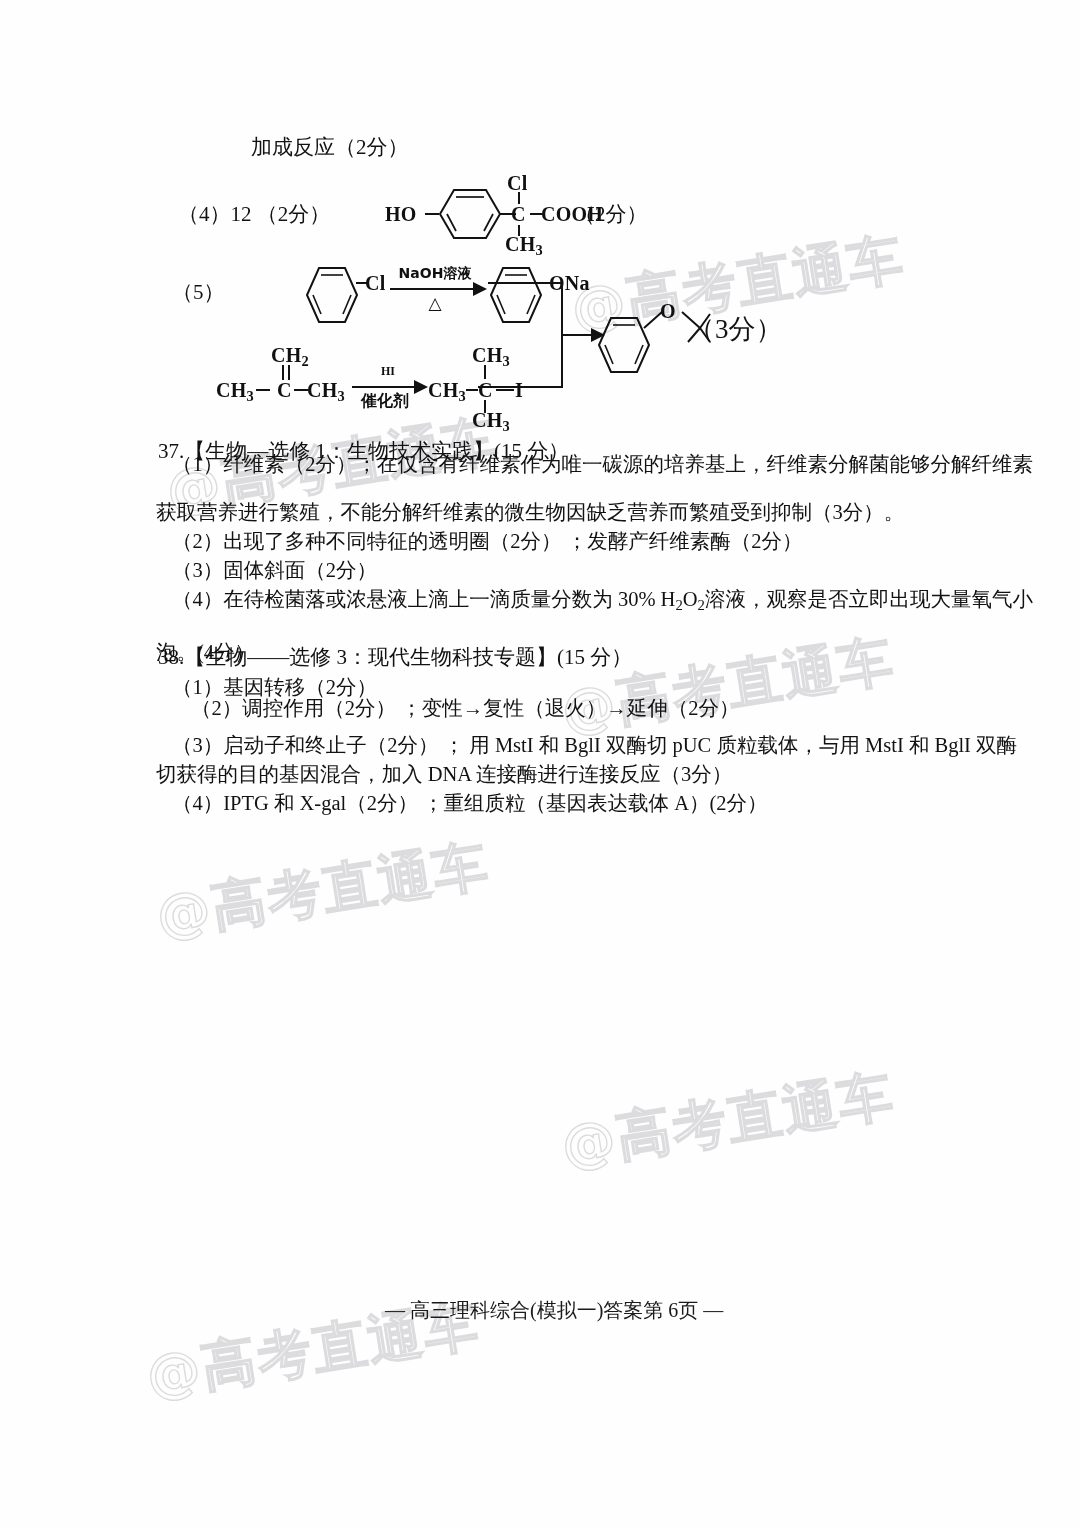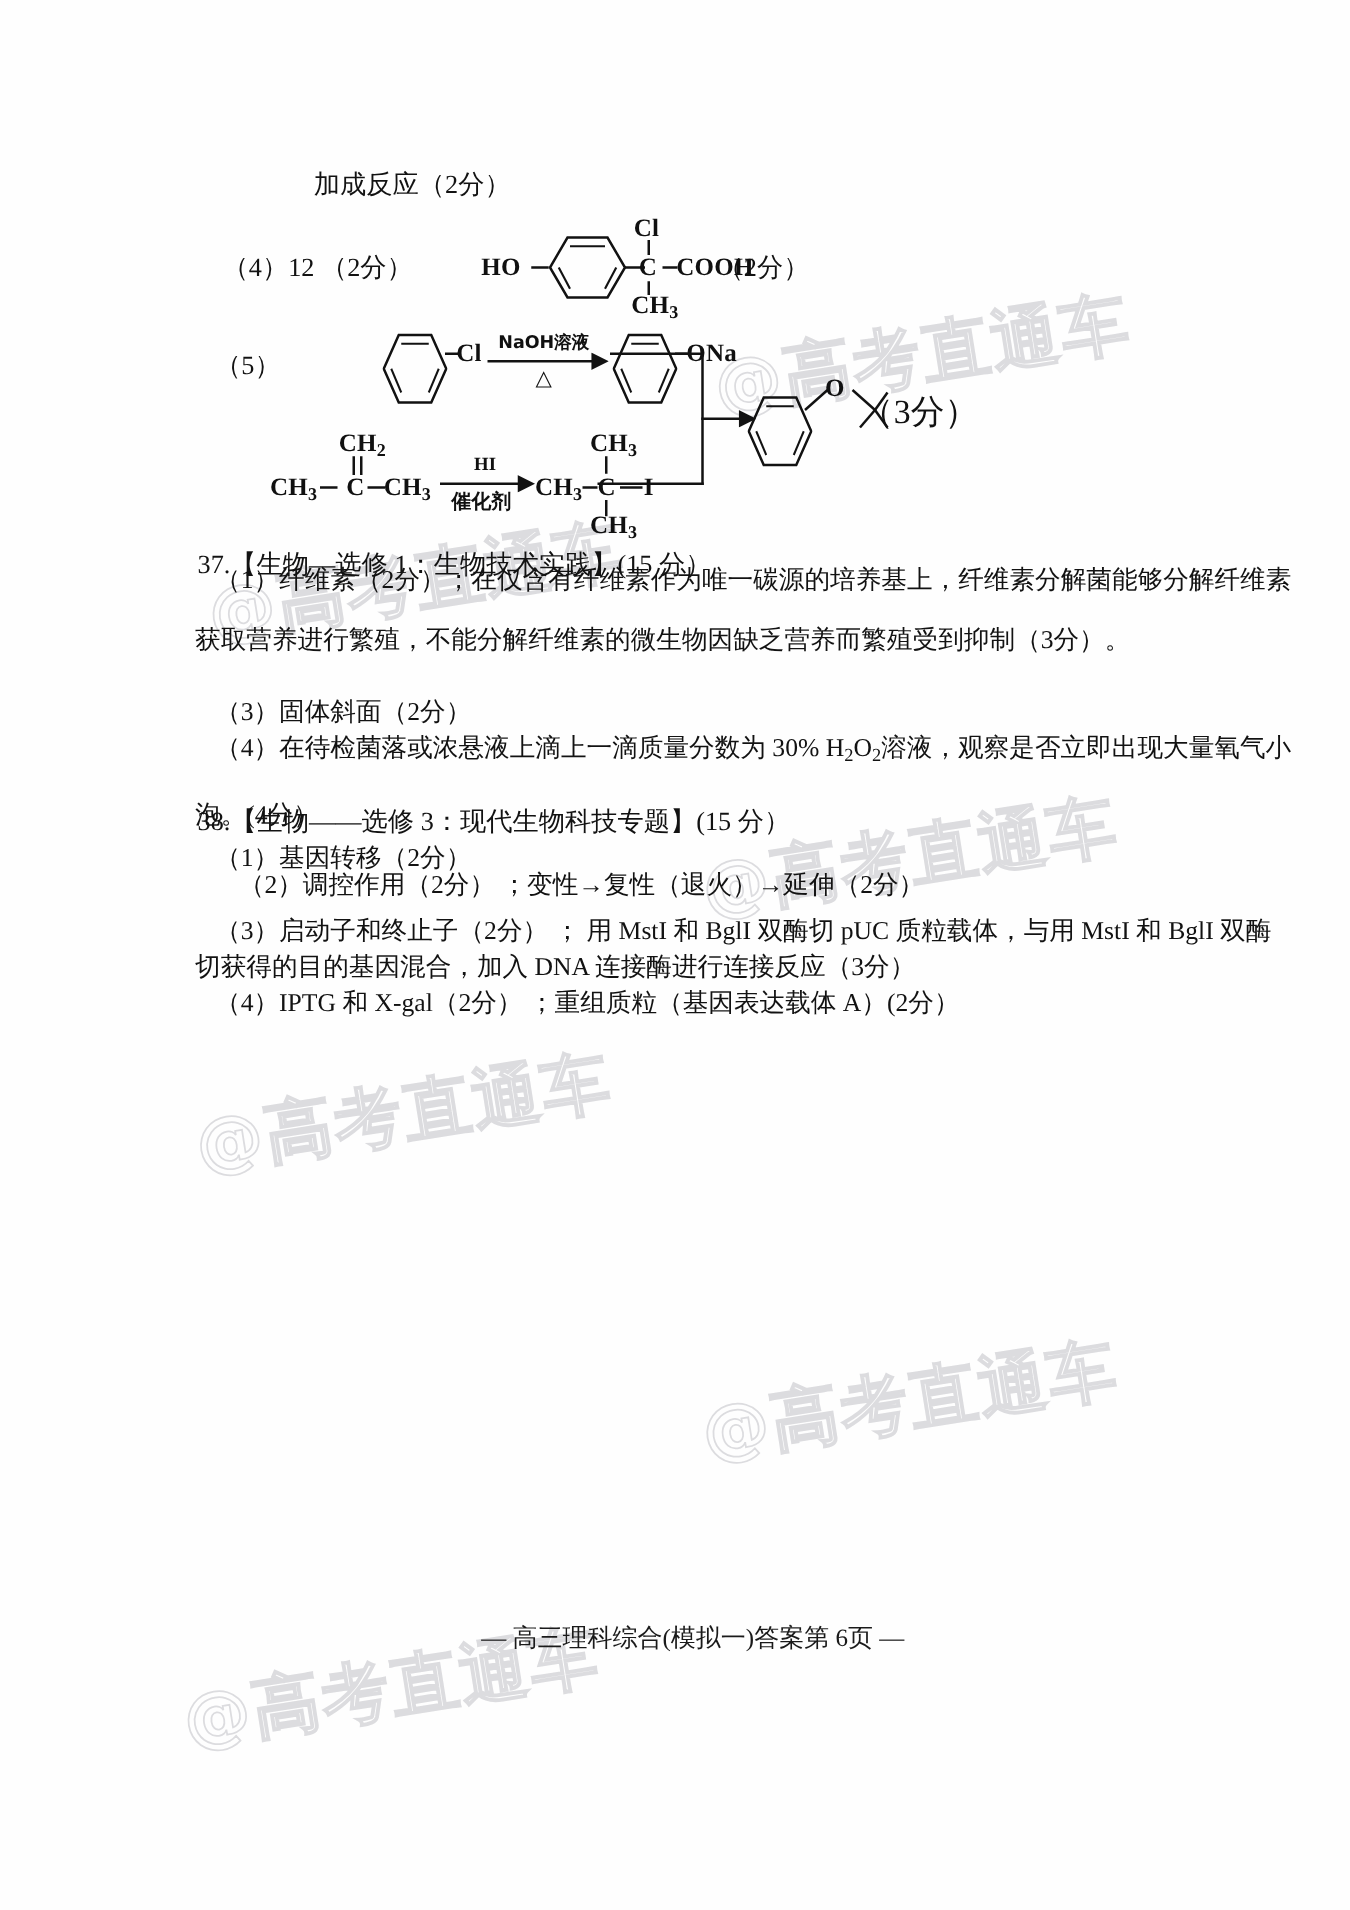--- a/index.html
+++ b/index.html
@@ -67,21 +67,21 @@
     font-family: "Liberation Serif", "DejaVu Serif", serif;
     font-weight: 700;
     font-size: 20px;
     color: #101010;
     white-space: nowrap;
     letter-spacing: .2px;
   }
   .rcond {
     position: absolute;
     font-family: "Liberation Serif", "DejaVu Serif", serif;
-    font-size: 15px;
+    font-size: 12px;
     font-weight: 700;
     color: #101010;
     white-space: nowrap;
     text-align: center;
   }
   .rcond.cn { font-family: "DejaVu Sans", sans-serif; font-size: 14px; }
   .bond {
     position: absolute;
     background: #121212;
   }
@@ -248,20 +248,23 @@
 
   <div class="tx" style="left:688px; top:310px; font-size:27px;">（3分）</div>
 
   <div class="tx" style="left:158px; top:437px; font-size:21px;">37.【生物—选修 1：生物技术实践】(15 分）</div>
 
   <div class="tx" style="left:172px; top:450px; font-size:20.5px;">
     <span>（1）</span><span>纤维素（2分）；在仅含有纤维素作为唯一碳源的培养基上，纤维素分解菌能够分解纤维素</span>
   </div>
   <div class="tx" style="left:156px; top:498px; font-size:20.5px;">获取营养进行繁殖，不能分解纤维素的微生物因缺乏营养而繁殖受到抑制（3分）。</div>
 
+  <div class="tx" style="left:172px; top:527px; font-size:20.5px;">
+    <span>（2）</span><span>出现了多种不同特征的透明圈（2分） ；发酵产纤维素酶（2分）</span>
+  </div>
 
   <div class="tx" style="left:172px; top:556px; font-size:20.5px;">
     <span>（3）</span><span>固体斜面（2分）</span>
   </div>
 
   <div class="tx" style="left:172px; top:585px; font-size:20.5px;">
     <span>（4）</span><span>在待检菌落或浓悬液上滴上一滴质量分数为 30% H</span><span class="sub">2</span><span>O</span><span class="sub">2</span><span>溶液，观察是否立即出现大量氧气小</span>
   </div>
   <div class="tx" style="left:156px; top:614px; font-size:20.5px;margin-top:24px;">泡。(4分）</div>
 

